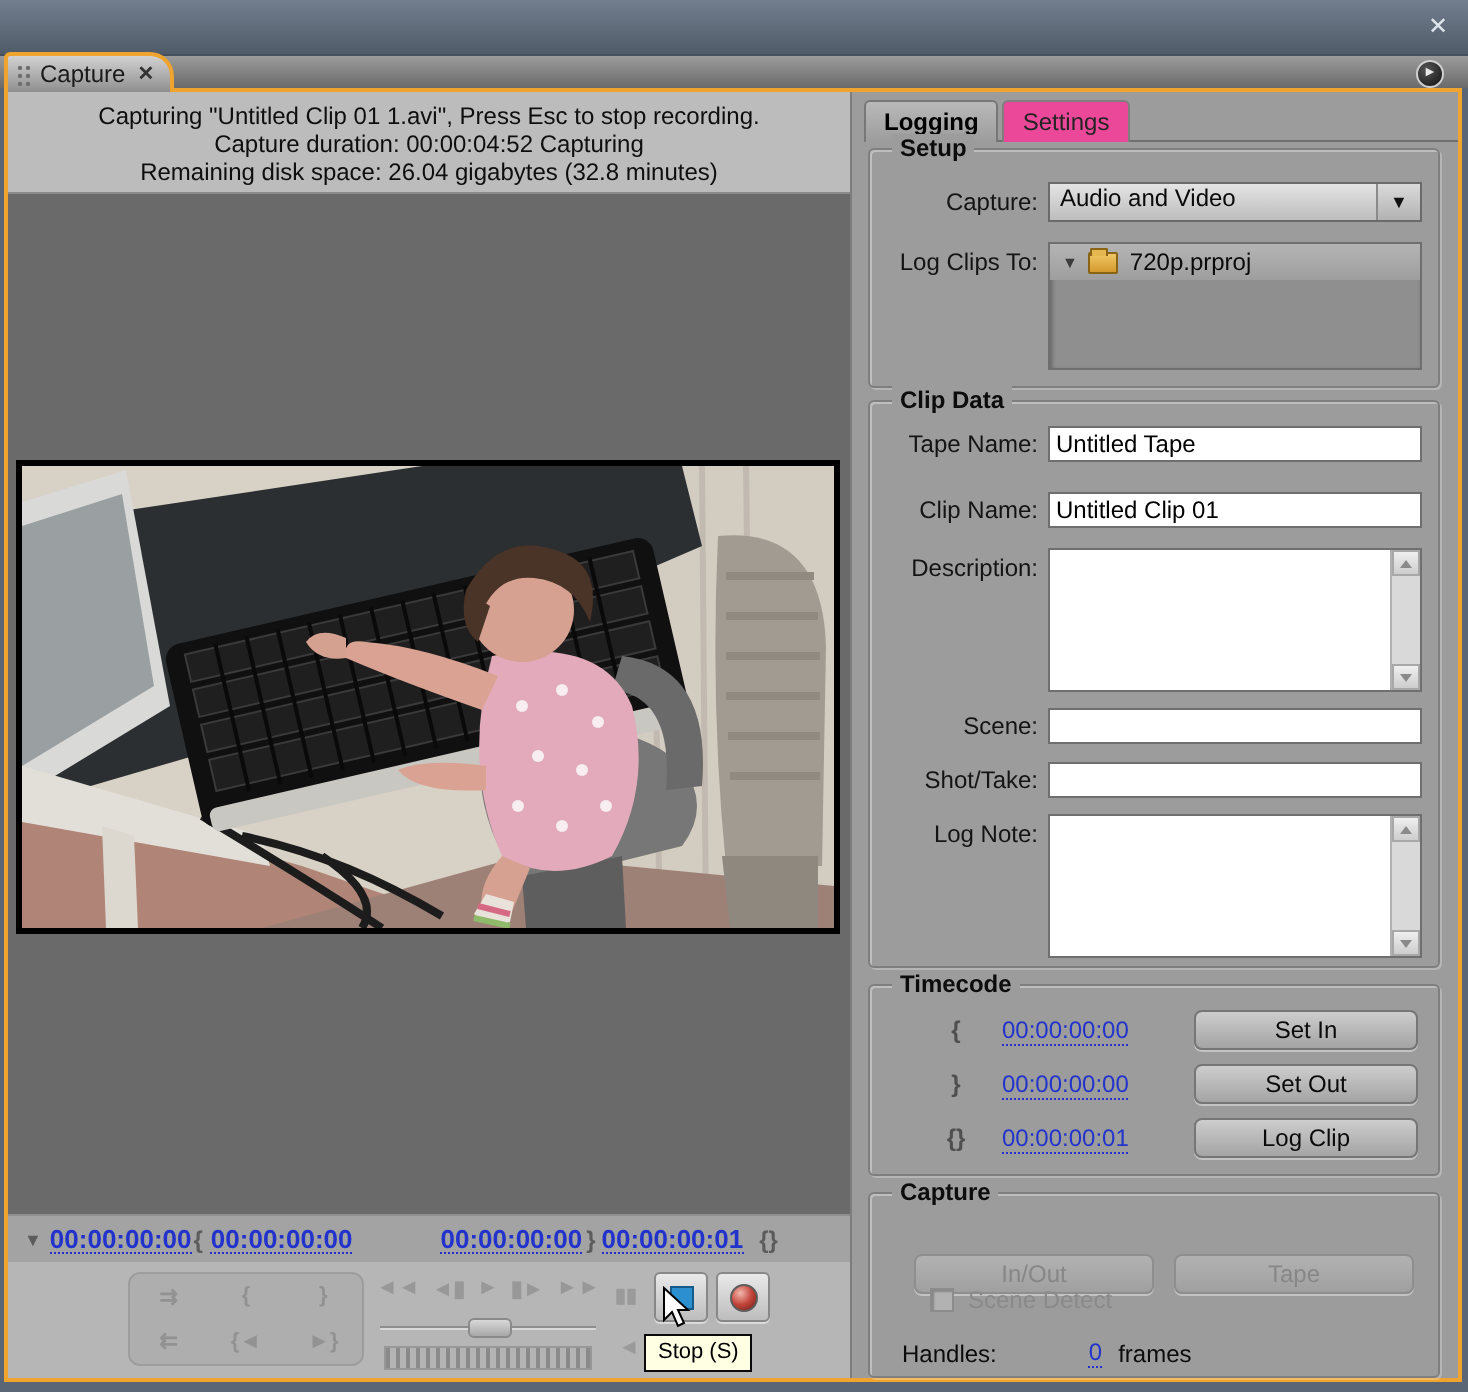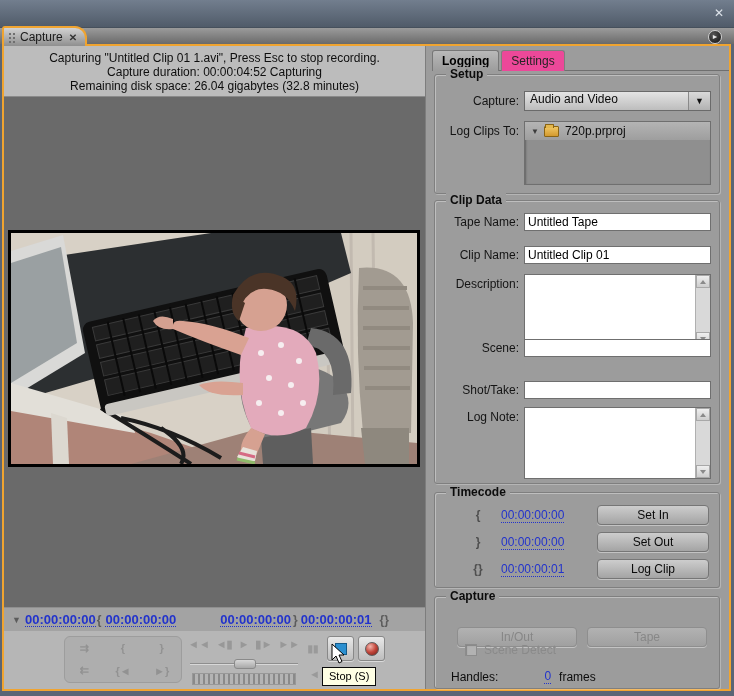--- a/index.html
+++ b/index.html
@@ -359,21 +359,21 @@
             <div class="sb">
               <div class="sb-btn sb-up">
                   <span class="tri-up"></span>
                 </div>
               <div class="sb-btn sb-dn">
                   <span class="tri-dn"></span>
                 </div>
             </div>
           </div>
         </div>
-        <div class="frow" style="top:138px;">
+        <div class="frow" style="top:153px;">
           <span class="lbl">Scene:</span>
           <input class="txt" value="" style="">
         </div>
         <div class="frow" style="top:180px;">
           <span class="lbl">Shot/Take:</span>
           <input class="txt" value="" style="">
         </div>
         <div class="frow" style="top:206px;align-items:flex-start;">
           <span class="lbl lbl-top">Log Note:</span>
           <div class="area">

